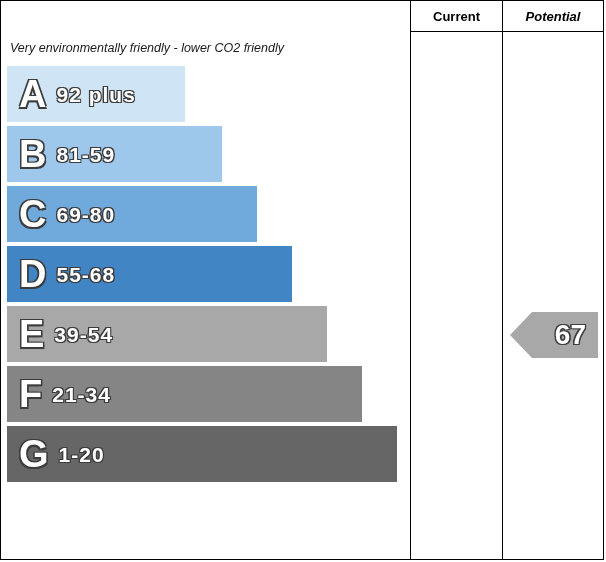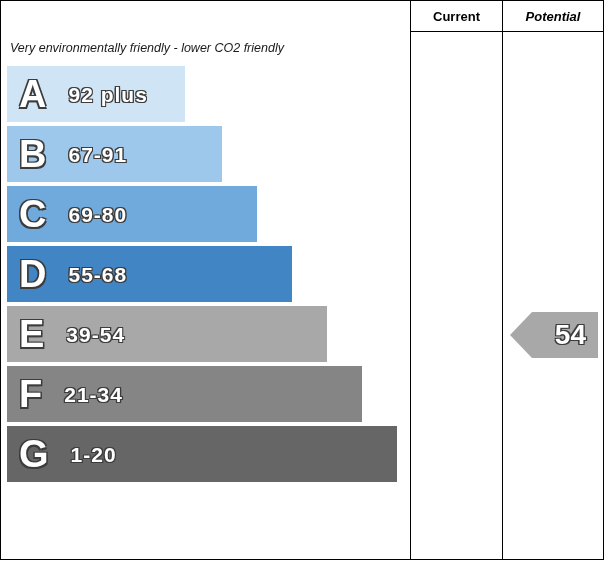--- a/index.html
+++ b/index.html
@@ -93,21 +93,21 @@
     text-shadow:
       -1.5px -1.5px 0 #3c3c3c,
        1.5px -1.5px 0 #3c3c3c,
       -1.5px  1.5px 0 #3c3c3c,
        1.5px  1.5px 0 #3c3c3c;
   }
   .bar .range {
     font-size: 21px;
     font-weight: bold;
     color: #ffffff;
-    margin-left: 22px;
+    margin-left: 10px;
     letter-spacing: 1px;
     line-height: 1;
     text-shadow:
       -1.2px -1.2px 0 #3c3c3c,
        1.2px -1.2px 0 #3c3c3c,
       -1.2px  1.2px 0 #3c3c3c,
        1.2px  1.2px 0 #3c3c3c;
   }
 
   
@@ -164,21 +164,21 @@
 
   <div class="caption top">Very environmentally friendly - lower CO2 friendly</div>
 
   <div class="bar" style="top:66px; width:178px; background:#cfe4f5;">
     <span class="letter">A</span>
     <span class="range">92 plus</span>
   </div>
 
   <div class="bar" style="top:126px; width:215px; background:#9dc8ec;">
     <span class="letter">B</span>
-    <span class="range">67-91</span>
+    <span class="range">81-59</span>
   </div>
 
   <div class="bar" style="top:186px; width:250px; background:#70aadc;">
     <span class="letter">C</span>
     <span class="range">69-80</span>
   </div>
 
   <div class="bar" style="top:246px; width:285px; background:#4285c5;">
     <span class="letter">D</span>
     <span class="range">55-68</span>
@@ -196,16 +196,16 @@
 
   <div class="bar" style="top:426px; width:390px; background:#666666;">
     <span class="letter">G</span>
     <span class="range">1-20</span>
   </div>
 
 
   <div class="pointer" style="left:510px; top:312px; width:88px;">
     <span class="tip" style="border-right:22px solid #a8a8a8;"></span>
     <span class="body" style="background:#a8a8a8;"></span>
-    <span class="val">54</span>
+    <span class="val">67</span>
   </div>
 
 </div>
 
 </body></html>

